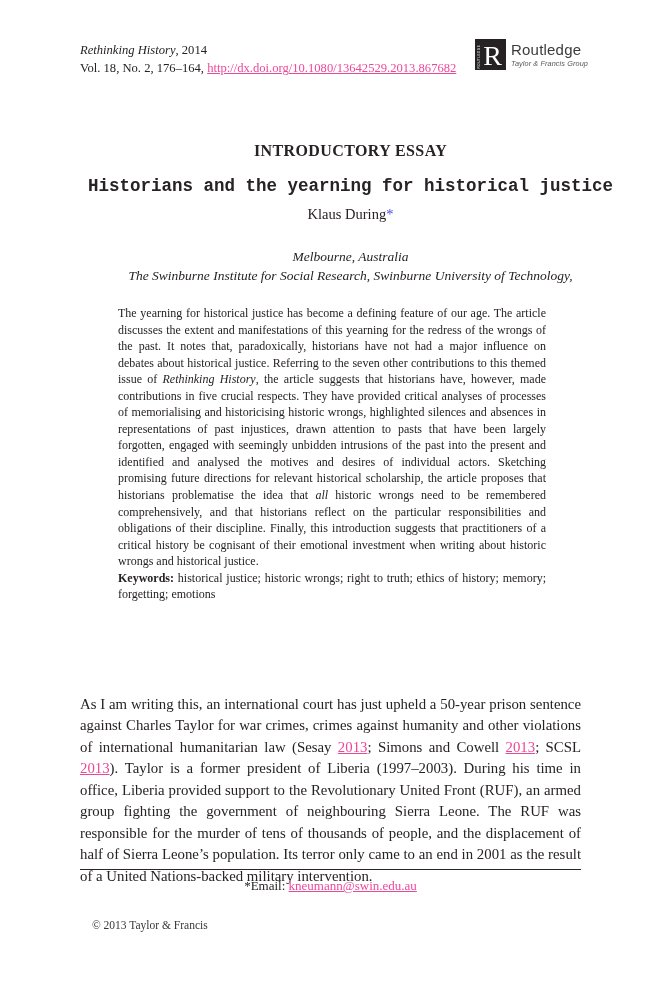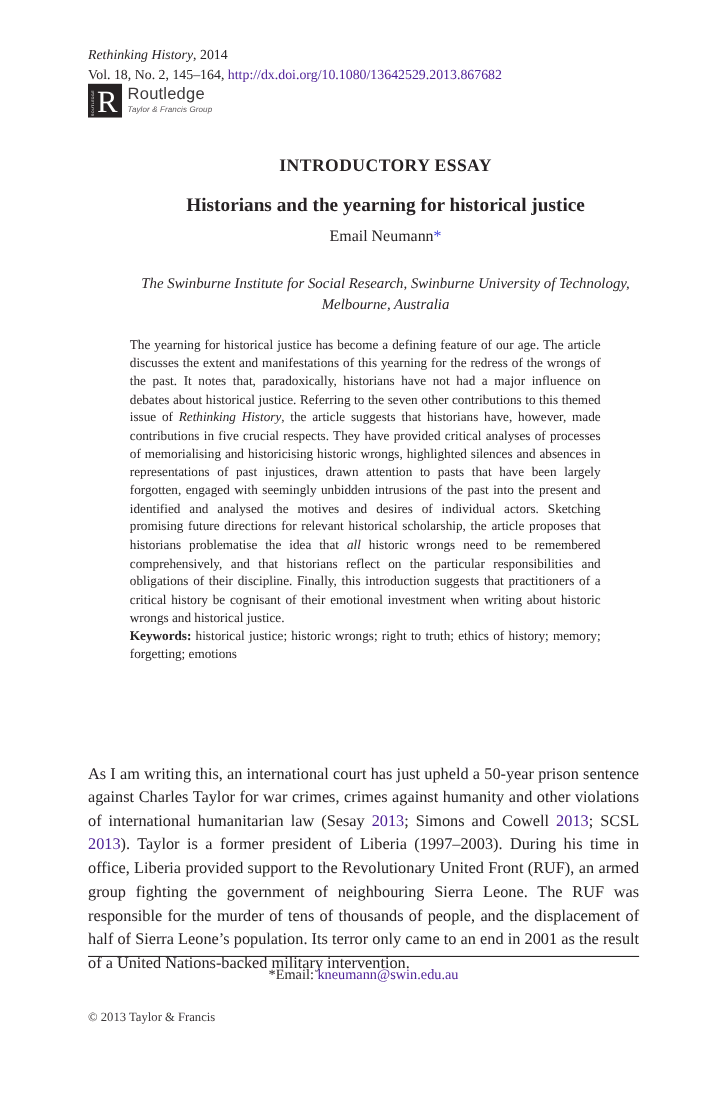--- a/index.html
+++ b/index.html
@@ -6,80 +6,80 @@
   .page{
     position:relative;
     width:658px;height:1000px;
     background:#ffffff;
     font-family:"Liberation Serif", serif;
     color:#272224;
     overflow:hidden;
   }
   .i{font-style:italic;}
   .b{font-weight:bold;}
-  .link{color:#4c1d95;cursor:pointer;}
+  .link{color:#ec4899;cursor:pointer;text-decoration:underline;}
 
   
-  .header{position:absolute;left:80px;right:70px;top:41px;display:flex;justify-content:space-between;align-items:flex-start;flex-direction:column;}
+  .header{position:absolute;left:80px;right:70px;top:41px;display:flex;justify-content:space-between;align-items:flex-start;}
   .journal-info{font-size:12.6px;line-height:1.45;}
   .logo{display:flex;align-items:center;gap:5px;margin-top:-2px;}
   .logo-text{font-family:"Liberation Sans", sans-serif;line-height:1;}
   .logo-name{font-size:15px;color:#3d3a3b;font-weight:500;letter-spacing:.2px;}
   .logo-sub{font-size:7.3px;color:#595557;margin-top:3px;letter-spacing:.1px;font-style:italic;}
 
   
   .titleblock{position:absolute;left:0;right:0;top:142px;text-align:center;padding-left:43px;}
   .kicker{font-size:16px;font-weight:bold;letter-spacing:.4px;}
-  .article-title{margin-top:16px;font-size:17.5px;font-weight:bold;}
+  .article-title{margin-top:16px;font-size:17.5px;font-weight:bold;font-family:Liberation Mono, monospace;}
   .author{margin-top:10px;font-size:14.5px;}
   .author .mark{color:#4848e0;}
   .affiliation{margin-top:25px;font-size:13.5px;font-style:italic;line-height:1.4;}
 
   
   .abstract{position:absolute;left:118px;width:428px;top:305px;font-size:12px;line-height:1.38;text-align:justify;}
   .keywords{margin-top:0;}
 
   
   .bodytext{position:absolute;left:80px;width:501px;top:694px;font-size:14.8px;line-height:1.45;text-align:justify;}
 
   
   .footnote-rule{position:absolute;left:80px;width:501px;top:869px;border-top:1.4px solid #2a2627;}
   .footnote{position:absolute;left:80px;width:501px;top:878px;font-size:13px;text-align:center;}
-  .copyright{position:absolute;left:80px;top:919px;font-size:11.5px;color:#3a3637;}
+  .copyright{position:absolute;left:92px;top:919px;font-size:11.5px;color:#3a3637;}
 </style>
 </head>
 <body>
 
 <div class="page">
 
   <div class="header">
     <div class="journal-info">
       <div><span class="i">Rethinking History</span><span>, 2014</span></div>
-      <div><span>Vol. 18, No. 2, 145–164, </span><span class="link">http://dx.doi.org/10.1080/13642529.2013.867682</span></div>
+      <div><span>Vol. 18, No. 2, 176–164, </span><span class="link">http://dx.doi.org/10.1080/13642529.2013.867682</span></div>
     </div>
     <div class="logo">
       <svg width="31" height="31" viewBox="0 0 31 31">
         <rect width="31" height="31" fill="#262223"></rect>
         <text x="17.5" y="26" text-anchor="middle" font-family="Liberation Serif, serif" font-size="28" fill="#ffffff">R</text>
         <text transform="rotate(-90)" x="-29.5" y="5.2" font-family="Liberation Sans, sans-serif" font-size="3.1" fill="#ffffff" letter-spacing="0.5">ROUTLEDGE</text>
       </svg>
       <div class="logo-text">
         <div class="logo-name">Routledge</div>
         <div class="logo-sub">Taylor &amp; Francis Group</div>
       </div>
     </div>
   </div>
 
   <div class="titleblock">
     <div class="kicker">INTRODUCTORY ESSAY</div>
     <div class="article-title">Historians and the yearning for historical justice</div>
-    <div class="author"><span>Email Neumann</span><span class="mark">*</span></div>
+    <div class="author"><span>Klaus During</span><span class="mark">*</span></div>
     <div class="affiliation">
+      <div>Melbourne, Australia</div>
       <div>The Swinburne Institute for Social Research, Swinburne University of Technology,</div>
-      <div>Melbourne, Australia</div>
     </div>
   </div>
 
   <div class="abstract">
     <div><span>The yearning for historical justice has become a defining feature of our age. The article discusses the extent and manifestations of this yearning for the redress of the wrongs of the past. It notes that, paradoxically, historians have not had a major influence on debates about historical justice. Referring to the seven other contributions to this themed issue of </span><span class="i">Rethinking History</span><span>, the article suggests that historians have, however, made contributions in five crucial respects. They have provided critical analyses of processes of memorialising and historicising historic wrongs, highlighted silences and absences in representations of past injustices, drawn attention to pasts that have been largely forgotten, engaged with seemingly unbidden intrusions of the past into the present and identified and analysed the motives and desires of individual actors. Sketching promising future directions for relevant historical scholarship, the article proposes that historians problematise the idea that </span><span class="i">all</span><span> historic wrongs need to be remembered comprehensively, and that historians reflect on the particular responsibilities and obligations of their discipline. Finally, this introduction suggests that practitioners of a critical history be cognisant of their emotional investment when writing about historic wrongs and historical justice.</span></div>
     <div class="keywords"><span class="b">Keywords:</span><span> historical justice; historic wrongs; right to truth; ethics of history; memory; forgetting; emotions</span></div>
   </div>
 
   <div class="bodytext"><span>As I am writing this, an international court has just upheld a 50-year prison sentence against Charles Taylor for war crimes, crimes against humanity and other violations of international humanitarian law (Sesay </span><span class="link">2013</span><span>; Simons and Cowell </span><span class="link">2013</span><span>; SCSL </span><span class="link">2013</span><span>). Taylor is a former president of Liberia (1997–2003). During his time in office, Liberia provided support to the Revolutionary United Front (RUF), an armed group fighting the government of neighbouring Sierra Leone. The RUF was responsible for the murder of tens of thousands of people, and the displacement of half of Sierra Leone’s population. Its terror only came to an end in 2001 as the result of a United Nations-backed military intervention.</span></div>
 

